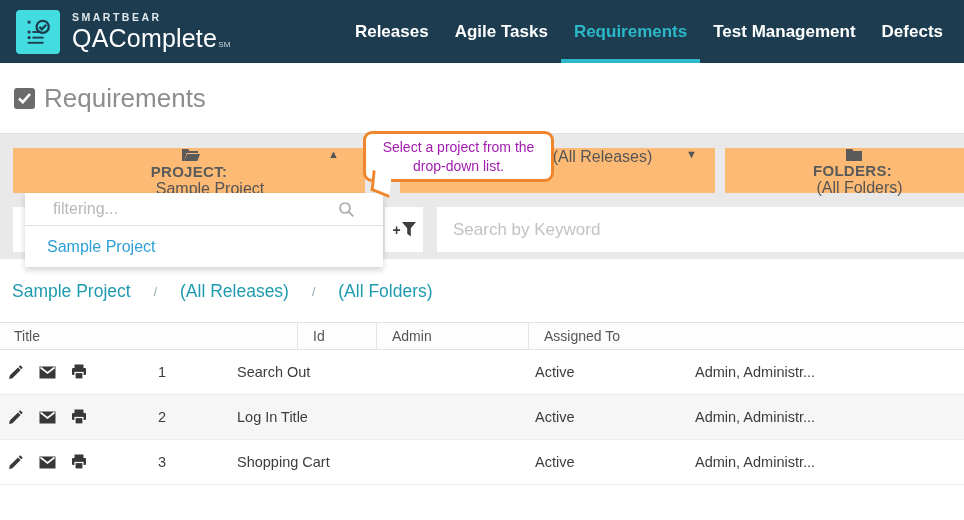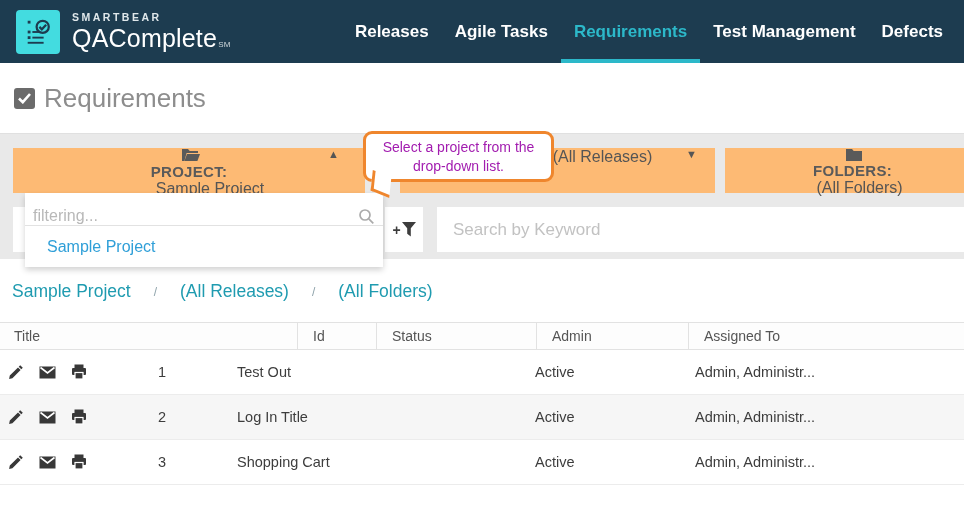--- a/index.html
+++ b/index.html
@@ -54,21 +54,21 @@
     color:#3d3d3d; font-weight:bold; font-size:15px; }
   .filter-btn .plus { margin-right:1px; font-size:14px; }
   .search-box { left:437px; top:73px; width:543px; height:45px; position:absolute; background:#fff; }
   .search-box input { width:100%; height:100%; border:none; outline:none; background:transparent;
     font-family:"Liberation Sans", sans-serif; font-size:17px; color:#555; padding:0 16px; }
   .search-box input::placeholder { color:#c2c2c2; }
 
   
   .dropdown { position:absolute; left:25px; top:193px; width:358px; background:#fff;
     box-shadow:0 3px 6px rgba(0,0,0,.18); z-index:5; }
-  .dropdown-filter { height:33px; border-bottom:1px solid #e2e2e2; display:flex; align-items:flex-end; padding:0 8px; }
+  .dropdown-filter { height:33px; border-bottom:1px solid #e2e2e2; display:flex; align-items:center; padding:0 28px; }
   .dropdown-filter input { flex:1; border:none; outline:none; background:transparent;
     font-family:"Liberation Sans", sans-serif; font-size:16px; color:#555; }
   .dropdown-filter input::placeholder { color:#b8b8b8; }
   .dropdown-option { height:41px; display:flex; align-items:center; padding-left:22px;
     font-size:16px; color:#2f9fd8; cursor:pointer; }
 
   
   .tooltip { position:absolute; left:363px; top:131px; width:191px; height:51px;
     background:#fff; border:3px solid #ef862d; border-radius:9px; z-index:10;
     display:flex; align-items:center; justify-content:center; text-align:center;
@@ -213,21 +213,20 @@
       <a class="crumb">(All Releases)</a>
       <span class="crumb-sep">/</span>
       <a class="crumb">(All Folders)</a>
     </div>
   </section>
 
   <section class="table">
     <div class="thead">
       <div class="th c2">Title</div>
       <div class="th c1">Id</div>
-      <div class="th c3">Status</div>
       <div class="th c4">Admin</div>
       <div class="th c5">Assigned To</div>
     </div>
 
     <div class="trow">
       <div class="td actions c0">
         <span class="action-icon">
             <svg width="16" height="16" viewBox="0 0 16 16" fill="#383838">
               <path d="M12.2 1.2l2.6 2.6-1.5 1.5-2.6-2.6zM10 3.4l2.6 2.6-8.2 8.2-3.3.7.7-3.3z"></path>
             </svg>
@@ -240,21 +239,21 @@
           </span>
         <span class="action-icon">
             <svg width="16" height="16" viewBox="0 0 16 16">
               <rect x="3.5" y="0.5" width="9" height="3.5" fill="#383838"></rect>
               <rect x="1" y="4" width="14" height="7" rx="1" fill="#383838"></rect>
               <rect x="4" y="8.5" width="8" height="6.5" fill="#383838" stroke="#fff" stroke-width="1.2"></rect>
             </svg>
           </span>
       </div>
       <div class="td c1">1</div>
-      <div class="td c2">Test Out</div>
+      <div class="td c2">Search Out</div>
       <div class="td c3">Active</div>
       <div class="td c4">Admin, Administr...</div>
       <div class="td c5"></div>
     </div>
 
     <div class="trow alt">
       <div class="td actions c0">
         <span class="action-icon">
             <svg width="16" height="16" viewBox="0 0 16 16" fill="#383838">
               <path d="M12.2 1.2l2.6 2.6-1.5 1.5-2.6-2.6zM10 3.4l2.6 2.6-8.2 8.2-3.3.7.7-3.3z"></path>

